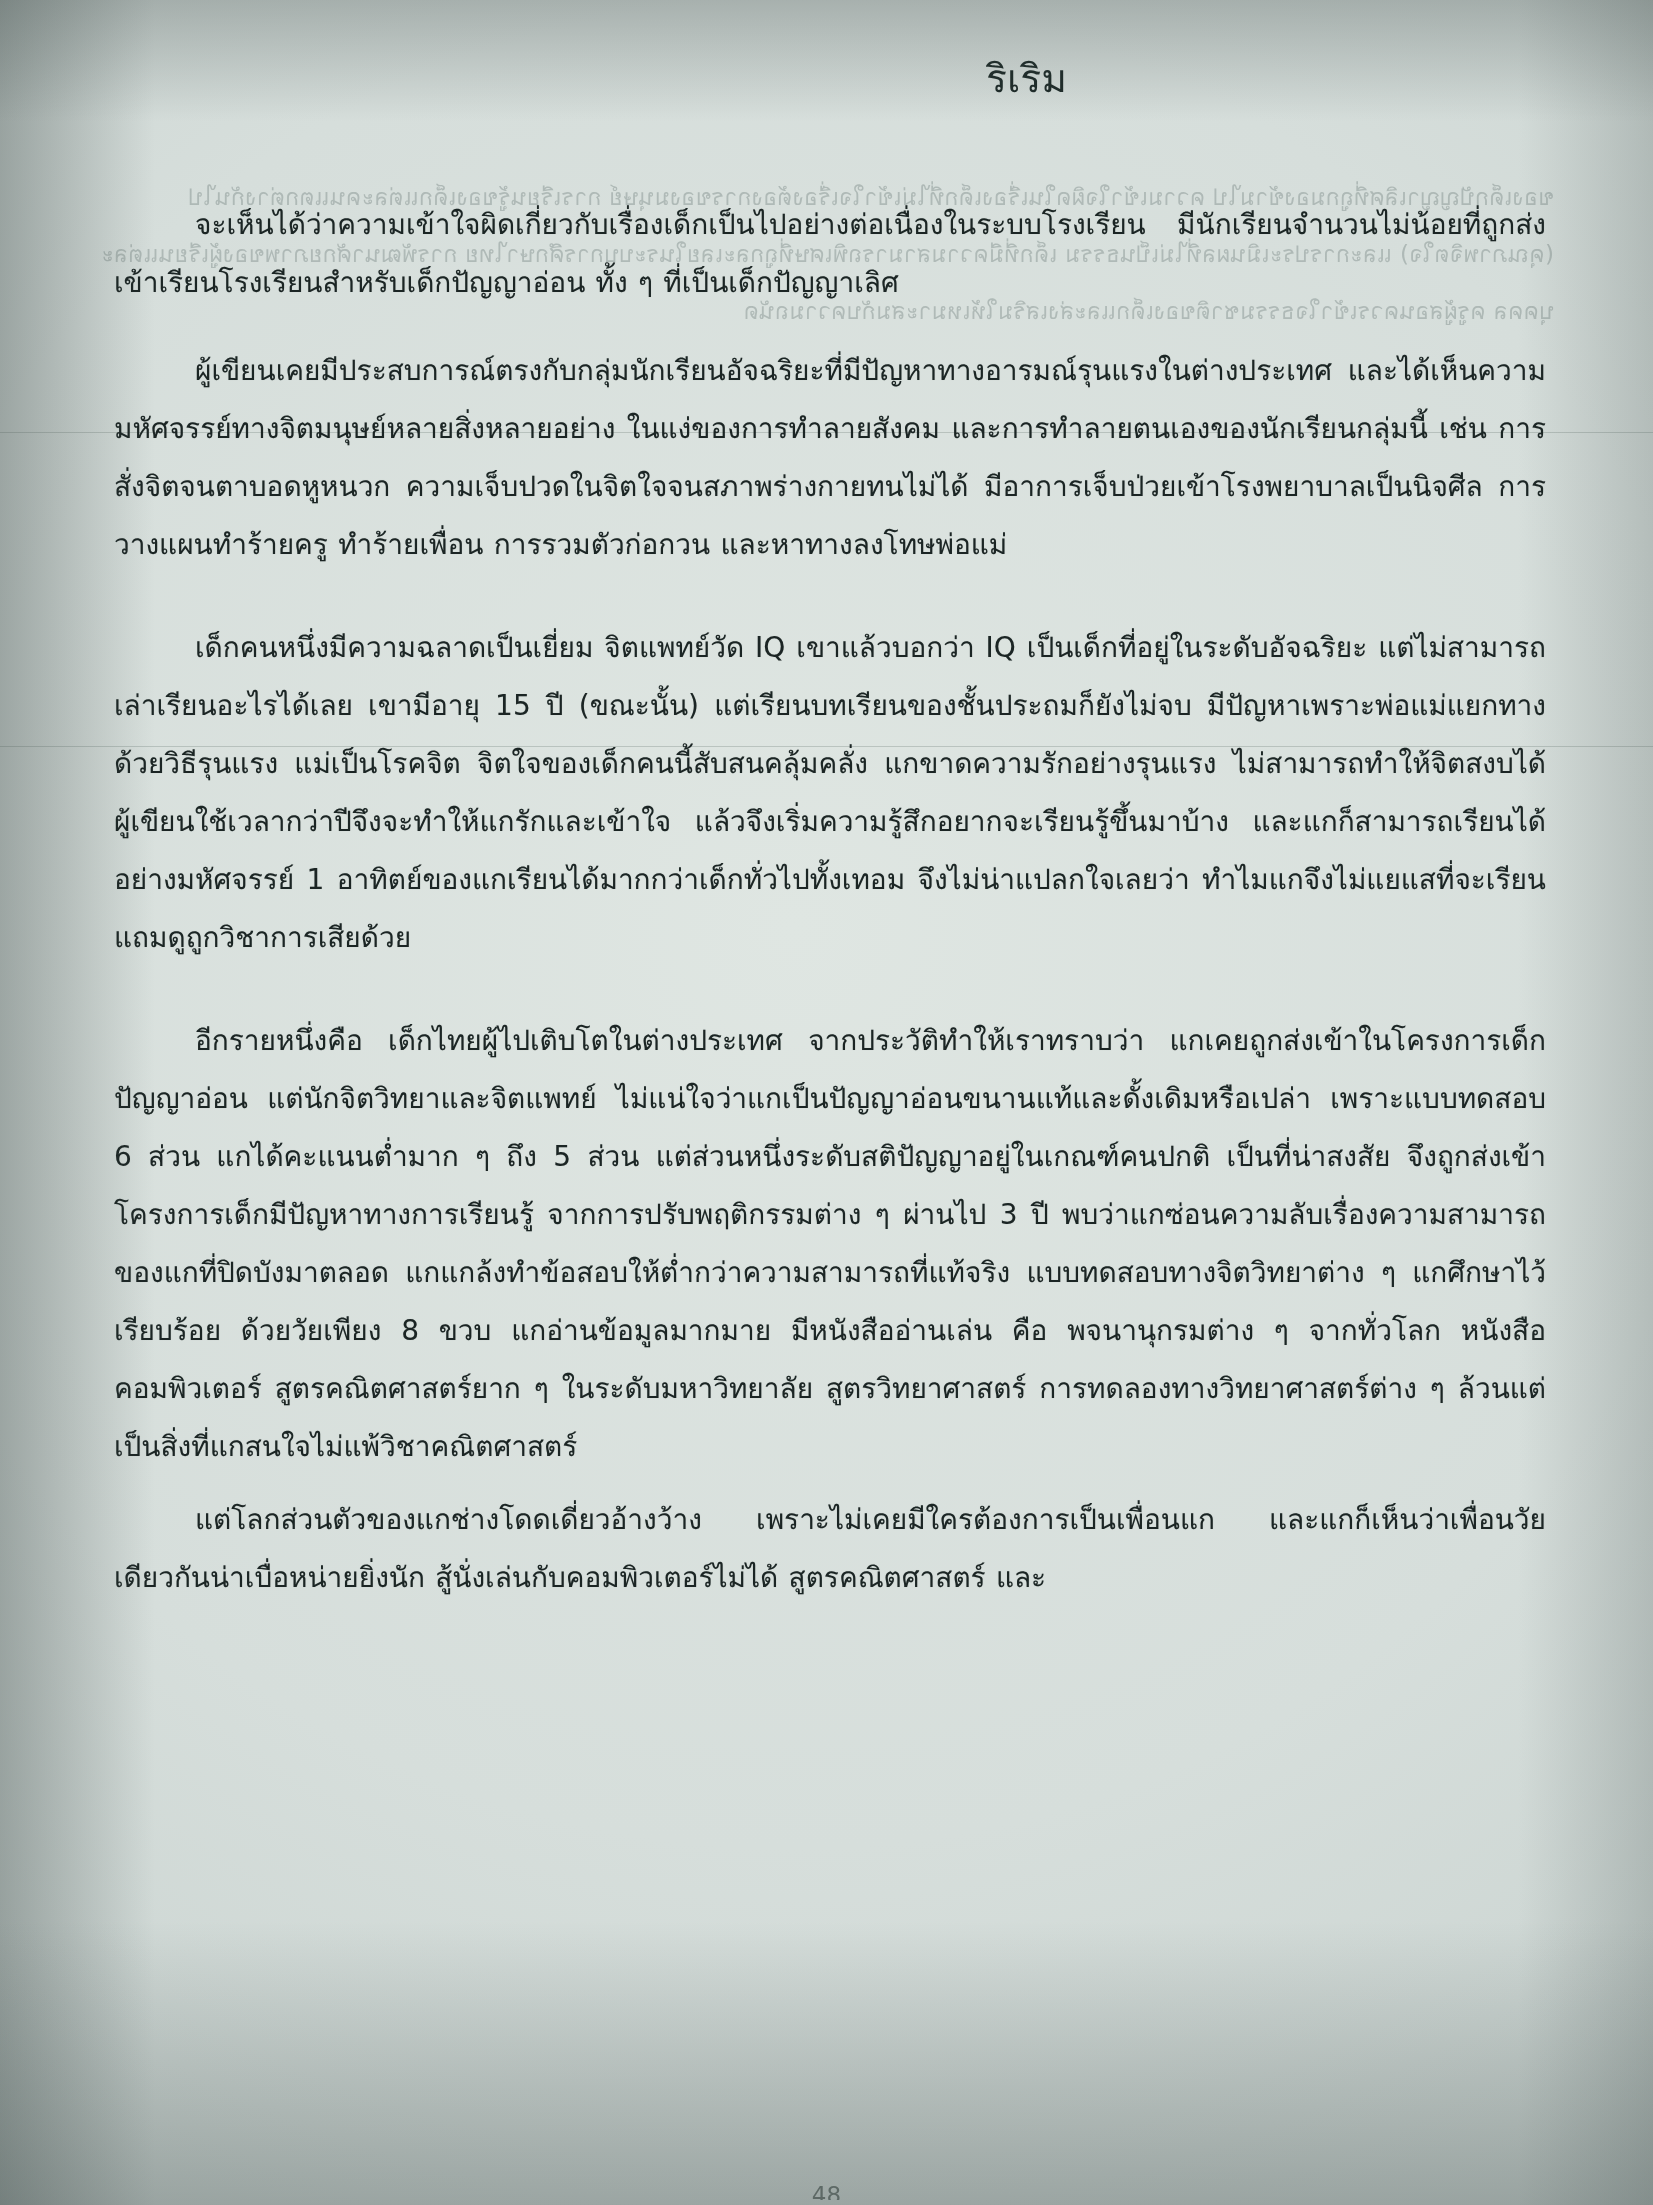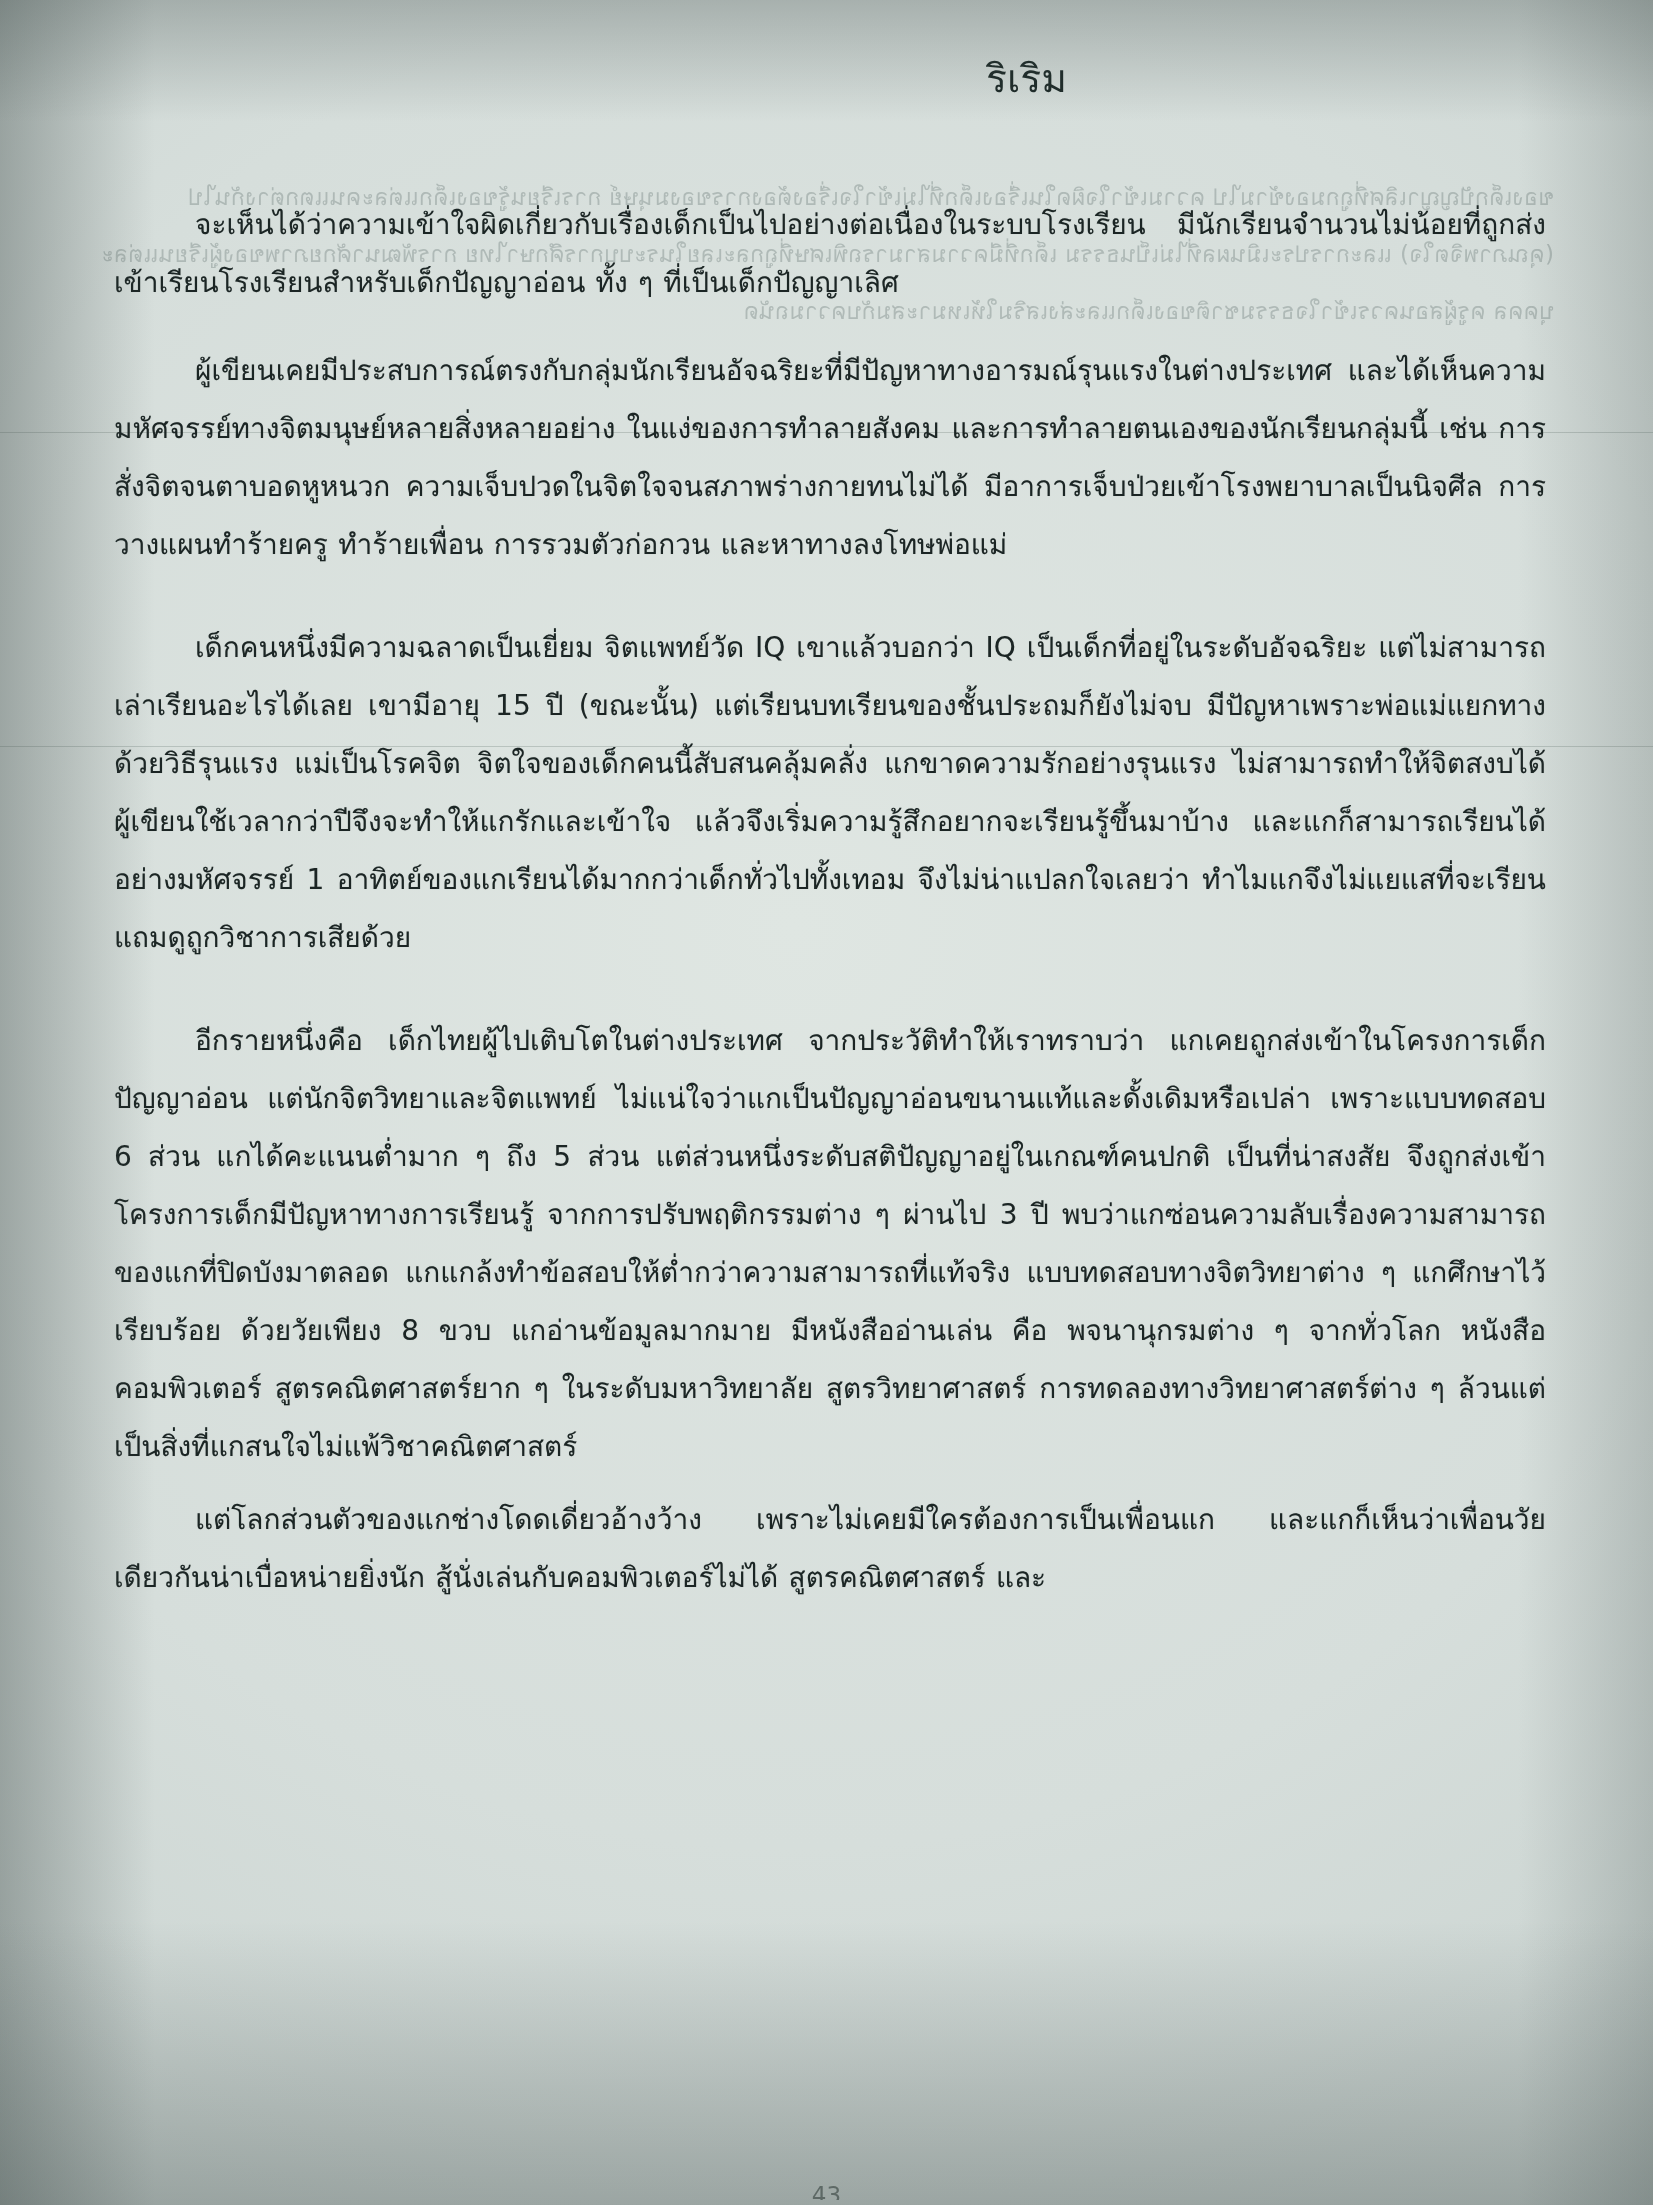--- a/index.html
+++ b/index.html
@@ -147,15 +147,15 @@
     <p class="para tight">อีกรายหนึ่งคือ เด็กไทยผู้ไปเติบโตในต่างประเทศ จากประวัติทำให้เราทราบว่า แกเคยถูกส่งเข้าในโครงการเด็กปัญญาอ่อน แต่นักจิตวิทยาและจิตแพทย์ ไม่แน่ใจว่าแกเป็นปัญญาอ่อนขนานแท้และดั้งเดิมหรือเปล่า เพราะแบบทดสอบ 6 ส่วน แกได้คะแนนต่ำมาก ๆ ถึง 5 ส่วน แต่ส่วนหนึ่งระดับสติปัญญาอยู่ในเกณฑ์คนปกติ เป็นที่น่าสงสัย จึงถูกส่งเข้าโครงการเด็กมีปัญหาทางการเรียนรู้ จากการปรับพฤติกรรมต่าง ๆ ผ่านไป 3 ปี พบว่าแกซ่อนความลับเรื่องความสามารถของแกที่ปิดบังมาตลอด แกแกล้งทำข้อสอบให้ต่ำกว่าความสามารถที่แท้จริง แบบทดสอบทางจิตวิทยาต่าง ๆ แกศึกษาไว้เรียบร้อย ด้วยวัยเพียง 8 ขวบ แกอ่านข้อมูลมากมาย มีหนังสืออ่านเล่น คือ พจนานุกรมต่าง ๆ จากทั่วโลก หนังสือคอมพิวเตอร์ สูตรคณิตศาสตร์ยาก ๆ ในระดับมหาวิทยาลัย สูตรวิทยาศาสตร์ การทดลองทางวิทยาศาสตร์ต่าง ๆ ล้วนแต่เป็นสิ่งที่แกสนใจไม่แพ้วิชาคณิตศาสตร์</p>
     <p class="para">แต่โลกส่วนตัวของแกช่างโดดเดี่ยวอ้างว้าง เพราะไม่เคยมีใครต้องการเป็นเพื่อนแก และแกก็เห็นว่าเพื่อนวัยเดียวกันน่าเบื่อหน่ายยิ่งนัก สู้นั่งเล่นกับคอมพิวเตอร์ไม่ได้ สูตรคณิตศาสตร์ และ</p>
 
   </div>
 
   <div id="shade-left"></div>
   <div id="shade-right"></div>
   <div id="shade-top"></div>
   <div id="shade-bottom"></div>
 
-  <div id="folio">43</div>
+  <div id="folio">48</div>
 </div>
 
 
 </body></html>

